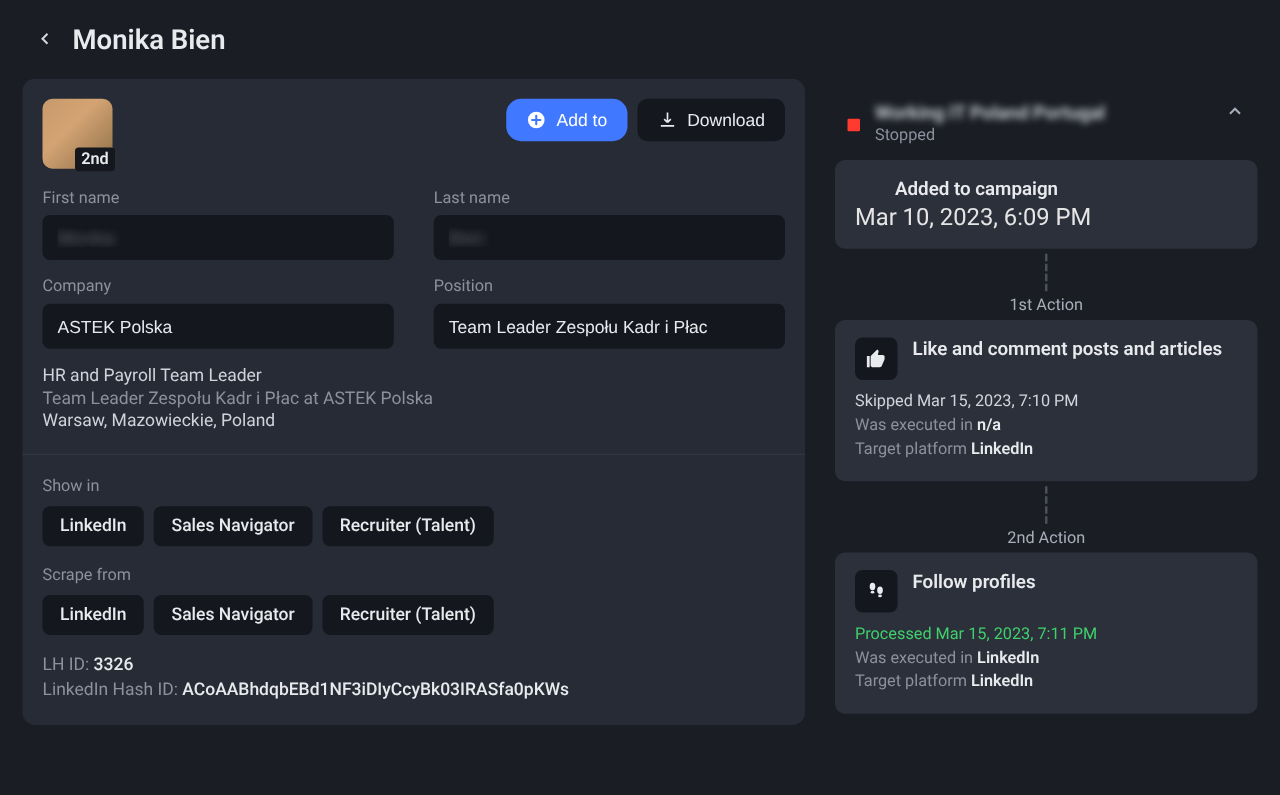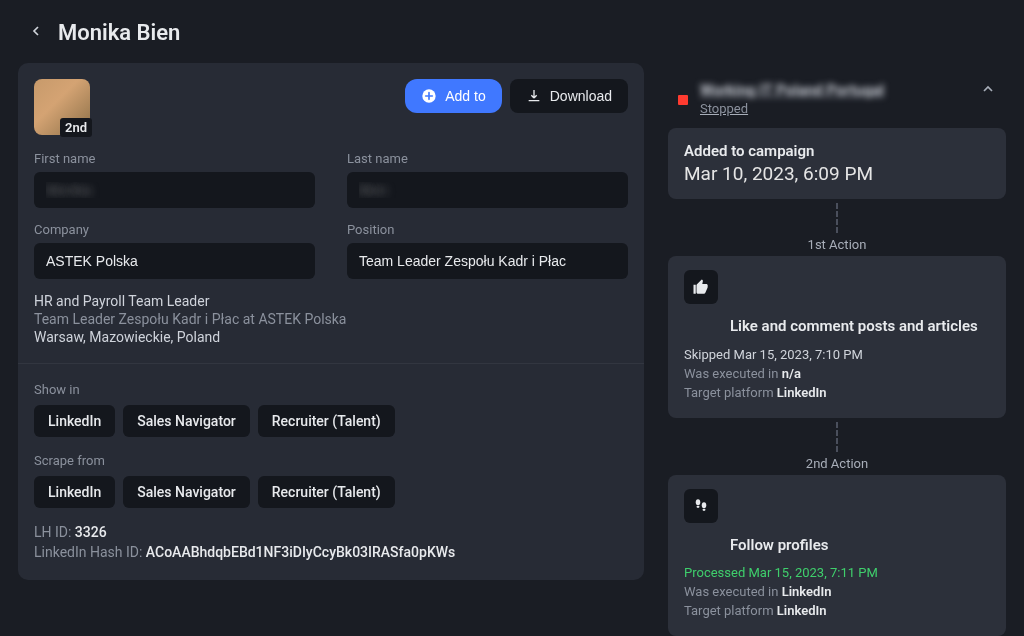--- a/index.html
+++ b/index.html
@@ -115,34 +115,33 @@
     font-weight: 500;
     cursor: pointer;
   }
   .meta-line { color: #8b919d; font-size: 14px; margin-bottom: 4px; }
   .meta-val { color: #e8eaed; font-weight: 500; }
   .campaign-header {
     display: flex;
     align-items: flex-start;
     justify-content: space-between;
     padding: 18px 10px 12px 10px;
-    text-decoration: underline;
   }
   .ch-left { display: flex; align-items: center; gap: 12px; }
   .red-sq { width: 10px; height: 10px; background: #ff3b30; border-radius: 1px; flex-shrink:0; margin-top:2px; }
   .ch-title { color: #cfd3db; font-size: 15px; font-weight: 600; filter: blur(3px); margin-bottom:2px; }
   .ch-sub { color: #8b919d; font-size: 13px; }
   .chev { color: #a8aeb9; cursor: pointer; }
   .tl-card {
     background: #2c303a;
     border-radius: 8px;
     padding: 14px 16px;
     margin-bottom: 0;
   }
-  .tl-title { color: #e8eaed; font-size: 15px; font-weight: 600; margin-bottom: 2px; }
+  .tl-title { color: #e8eaed; font-size: 15px; font-weight: 600; margin-bottom: 2px; margin-left: 32px; }
   .tl-sub { color: #e5e5e5; font-size: 19px; }
   .tl-connector {
     height: 30px;
     border-left: 2px dashed #4a4f5c;
     margin: 4px auto;
     width: 0;
   }
   .tl-label {
     text-align: center;
     color: #a8aeb9;
@@ -152,21 +151,21 @@
   .action-card { background: #2c303a; border-radius: 8px; padding: 14px 16px; }
   .action-head { display: flex; align-items: flex-start; gap: 12px; margin-bottom: 10px; }
   .action-icon {
     width: 34px; height: 34px;
     background: #14171d;
     border-radius: 6px;
     display: flex; align-items: center; justify-content: center;
     color: #e8eaed;
     flex-shrink: 0;
   }
-  .action-title { color: #e8eaed; font-size: 15px; font-weight: 600; line-height: 1.3; margin-top: 47px; }
+  .action-title { color: #e8eaed; font-size: 15px; font-weight: 600; line-height: 1.3; }
   .action-line { font-size: 13px; margin-bottom: 4px; color:#8b919d; }
   .status-skipped { color: #d0d4db; }
   .status-processed { color: #3fcf6c; }
   .inline-strong { color: #e8eaed; font-weight: 600; }
 </style>
 </head>
 <body>
 
 <div class="header">
   <span class="back-btn">

